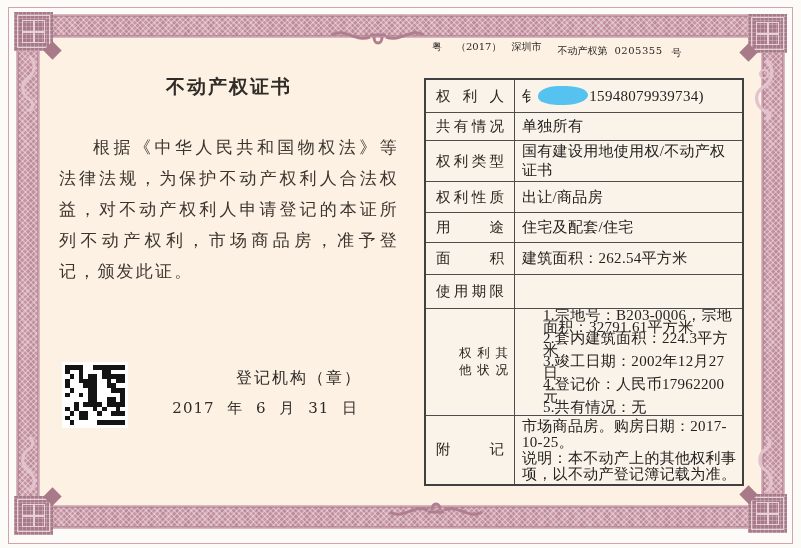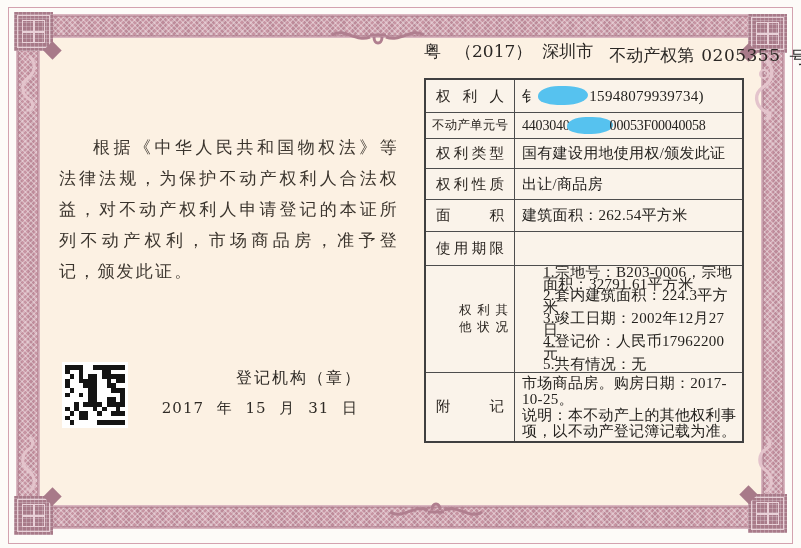--- a/index.html
+++ b/index.html
@@ -72,21 +72,21 @@
     display:grid;grid-template-columns:repeat(13,1fr);grid-template-rows:repeat(13,1fr);
   }
   .qr i{display:block;}
   .issuer-seal{position:absolute;top:302px;right:41px;font-size:16px;letter-spacing:2px;color:#2f2b26;}
   .issue-date{position:absolute;top:333px;right:45px;font-size:15px;letter-spacing:1px;word-spacing:7px;color:#2f2b26;}
   .made-by{position:absolute;top:383px;left:0;width:100%;text-align:center;
     font-size:17px;letter-spacing:3.5px;color:#2f2b26;}
 
   
   .right-page{position:absolute;left:424px;top:40px;width:320px;}
-  .cert-no{font-size:17px;color:#2a2724;white-space:nowrap;}
+  .cert-no{font-size:10px;color:#2a2724;white-space:nowrap;margin-left:8px;}
   .cert-no .region{margin-right:14px;}
   .cert-no .year{margin-right:10px;}
   .cert-no .city{margin-right:16px;}
   .cert-no .grp2{position:relative;top:4px;}
   .cert-no .doc-label{margin-right:7px;}
   .cert-no .number{margin-right:9px;letter-spacing:.5px;}
   .cert-no .suffix{position:relative;top:2px;}
 
   table.cert{
     position:absolute;left:0;top:38px;width:320px;
@@ -173,20 +173,21 @@
     <path d="M10 56 C19 48 15 38 8 33 C2 28 2 18 10 13 C15 10 15 4 10 1" fill="none" stroke="#e4c4cc" stroke-width="3"></path>
   </svg>
   <svg class="scrollette" style="left:330px;top:27px;" width="96" height="22" viewBox="0 0 96 22">
     <path d="M2 8 C14 0 26 16 40 10 M94 8 C82 0 70 16 56 10 M40 8 h16 M44 10 c0 8 8 8 8 0" fill="none" stroke="#b07f8f" stroke-width="3"></path>
   </svg>
   <svg class="scrollette" style="left:388px;top:498px;" width="96" height="22" viewBox="0 0 96 22">
     <path d="M2 14 C14 22 26 6 40 12 M94 14 C82 22 70 6 56 12 M40 14 h16 M44 12 c0 -8 8 -8 8 0" fill="none" stroke="#b07f8f" stroke-width="3"></path>
   </svg>
 
   <div class="left-page">
+    <div class="cert-title">不动产权证书</div>
     <div class="cert-body">根据《中华人民共和国物权法》等法律法规，为保护不动产权利人合法权益，对不动产权利人申请登记的本证所列不动产权利，市场商品房，准予登记，颁发此证。</div>
     <div class="qr">
         <i style="background:#141414"></i>
         <i style="background:#141414"></i>
         <i style="background:#141414"></i>
         <i style="background:#141414"></i>
         <i style="background:#ffffff"></i>
         <i style="background:#ffffff"></i>
         <i style="background:#141414"></i>
         <i style="background:#141414"></i>
@@ -346,57 +347,61 @@
         <i style="background:#ffffff"></i>
         <i style="background:#ffffff"></i>
         <i style="background:#141414"></i>
         <i style="background:#141414"></i>
         <i style="background:#141414"></i>
         <i style="background:#141414"></i>
         <i style="background:#141414"></i>
         <i style="background:#141414"></i>
       </div>
     <div class="issuer-seal">登记机构（章）</div>
-    <div class="issue-date">2017 年 15 月 31 日</div>
+    <div class="issue-date">2017 年 6 月 31 日</div>
   </div>
 
   <div class="right-page">
     <div class="cert-no">
       <span class="region">粤</span><span class="year">（2017）</span><span class="city">深圳市</span><span class="grp2"><span class="doc-label">不动产权第</span><span class="number">0205355</span><span class="suffix">号</span></span>
     </div>
 
     <table class="cert">
       <tbody>
           <tr class="r1">
         <td class="lc">
               <div class="lbl">权利人</div>
             </td>
         <td class="vc">
               <div class="nowrap"><span>钅</span><span class="blob blob-holder"></span><span>15948079939734)</span></div>
             </td>
       </tr>
-      <tr class="r4">
-        <td class="lc">
-              <div class="lbl sm">不动产单元号</div>
-            </td>
-        <td class="vc">
-              <div class="unit-val"><span>4403040</span><span class="blob blob-unit"></span><span>00053F00040058</span></div>
-            </td>
+      <tr class="r2">
+        <td class="lc">
+              <div class="lbl">共有情况</div>
+            </td>
+        <td class="vc">单独所有</td>
       </tr>
       <tr class="r5">
         <td class="lc">
               <div class="lbl">权利类型</div>
             </td>
-        <td class="vc">国有建设用地使用权/颁发此证</td>
+        <td class="vc">国有建设用地使用权/不动产权证书</td>
       </tr>
       <tr class="r6">
         <td class="lc">
               <div class="lbl">权利性质</div>
             </td>
         <td class="vc">出让/商品房</td>
+      </tr>
+      <tr class="r7">
+        <td class="lc">
+              <div class="lbl">用途</div>
+            </td>
+        <td class="vc">住宅及配套/住宅</td>
       </tr>
       <tr class="r8">
         <td class="lc">
               <div class="lbl">面积</div>
             </td>
         <td class="vc">建筑面积：262.54平方米</td>
       </tr>
       <tr class="r9">
         <td class="lc">
               <div class="lbl">使用期限</div>

